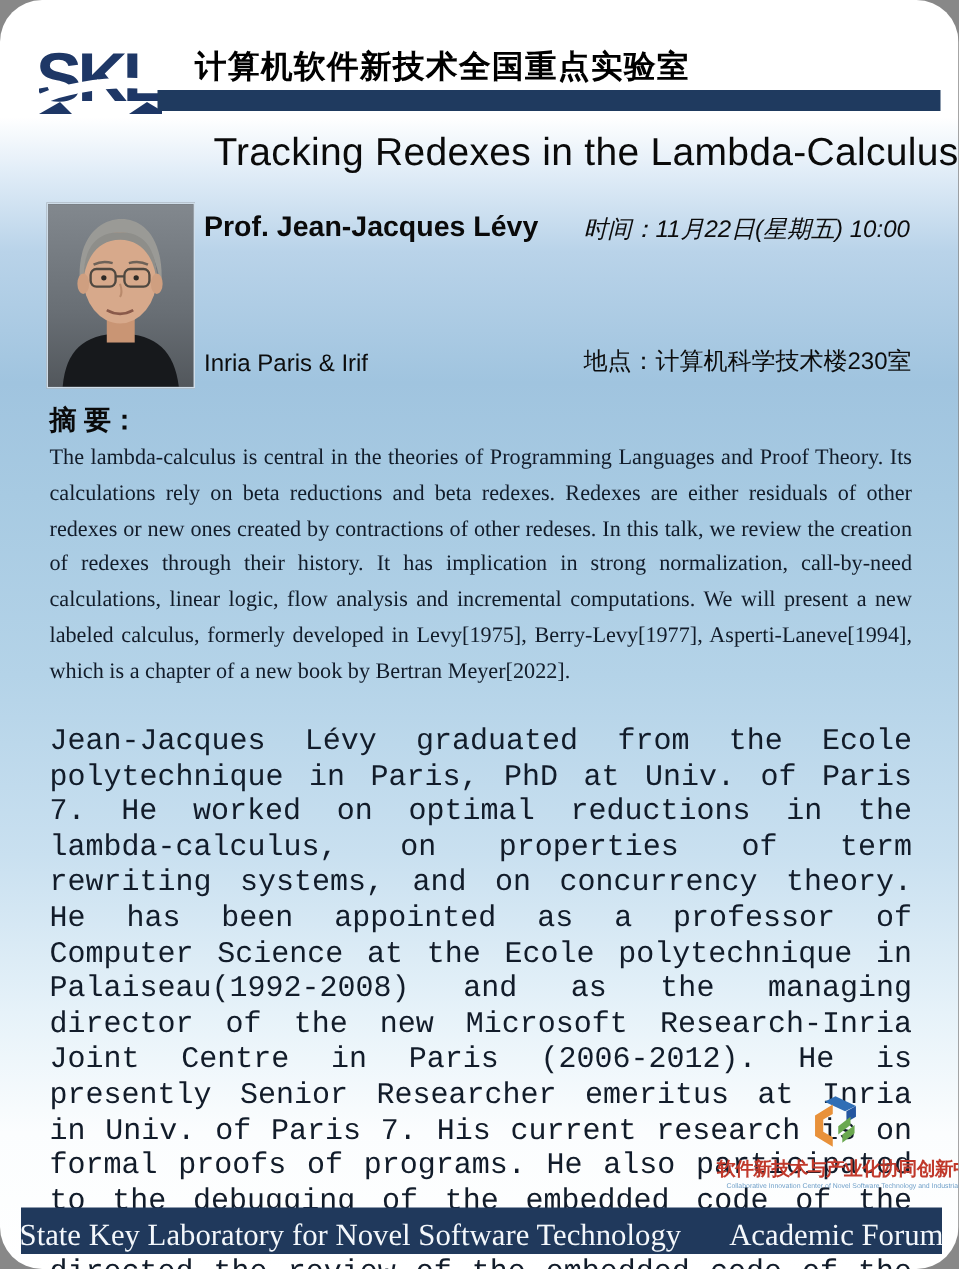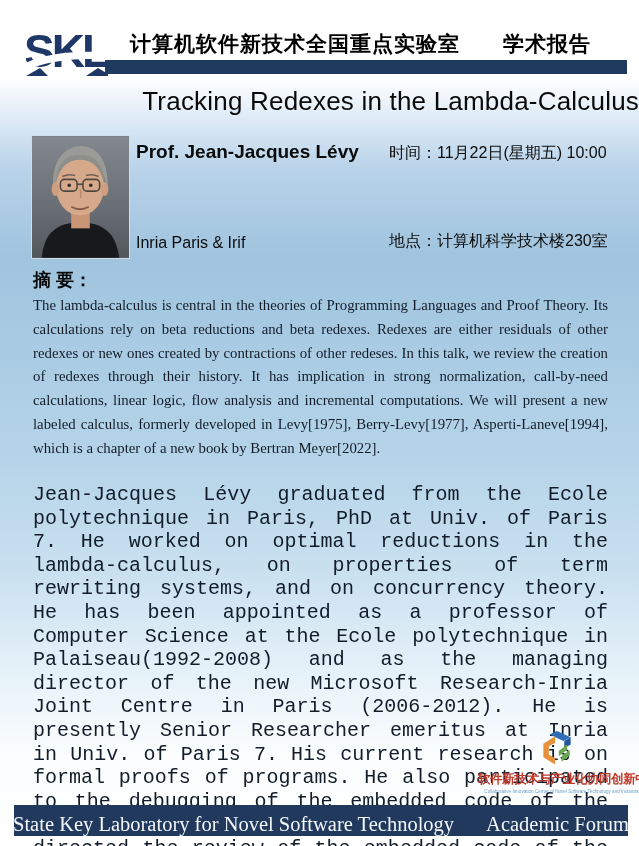--- a/index.html
+++ b/index.html
@@ -4,20 +4,21 @@
 <style>
   * { margin:0; padding:0; box-sizing:border-box; }
   html,body { background:#888; }
   .poster {
     position:relative; width:639px; height:846px; margin:0 auto; overflow:hidden;
     background:linear-gradient(180deg,
       #ffffff 0px, #ffffff 78px, #e3eef8 112px, #b9d3e9 168px,
       #a0c4df 255px, #a7cae2 330px, #b4d3e8 450px, #c9e0f0 570px,
       #e6f2f9 675px, #fbfdfe 755px, #ffffff 846px);
     font-family:"Liberation Sans", sans-serif;
+    border-radius:28px;
   }
   
   .skl-logo { position:absolute; left:26px; top:27px; width:82px; height:50px; }
   .lab-name-cn {
     position:absolute; left:130px; top:30px; font-size:21px; font-weight:bold;
     color:#000; letter-spacing:1px; white-space:nowrap;
   }
   .forum-label {
     position:absolute; right:48px; top:30px; font-size:21px; font-weight:bold;
     color:#000; letter-spacing:1px; white-space:nowrap;
@@ -31,21 +32,21 @@
   .speaker-photo {
     position:absolute; left:31px; top:135px; width:99px; height:124px;
     border:1px solid #cfdde9; background:#6e747a;
   }
   .speaker-photo svg { display:block; width:100%; height:100%; }
   .speaker-name {
     position:absolute; left:136px; top:141px; font-size:19px; font-weight:bold; color:#0a0a0a;
     white-space:nowrap;
   }
   .time-line {
-    position:absolute; left:389px; top:143px; font-size:16px; color:#0c0c0c; white-space:nowrap;
+    position:absolute; left:389px; top:143px; font-size:16px; color:#0c0c0c; white-space:nowrap;font-style:italic;
   }
   .speaker-affiliation {
     position:absolute; left:136px; top:234px; font-size:16px; color:#0c0c0c; white-space:nowrap;
   }
   .location-line {
     position:absolute; left:389px; top:231px; font-size:16px; color:#0c0c0c; white-space:nowrap;
   }
   
   .abstract-heading {
     position:absolute; left:33px; top:268px; font-size:18px; font-weight:bold; color:#0a0a0a;
@@ -87,21 +88,20 @@
 
   <div class="skl-logo">
     <svg viewBox="0 0 82 50" xmlns="http://www.w3.org/2000/svg">
       <text x="-2" y="40" font-family="Liberation Sans, sans-serif" font-size="46" font-weight="bold" letter-spacing="-3" fill="#1e3766">SKL</text>
       <path d="M -3 37 C 20 26 58 22 85 27 L 85 34 C 58 29 20 33 -3 45 Z" fill="#ffffff"></path>
       <polygon points="0,49 14,41 22,49" fill="#1e3766"></polygon>
       <polygon points="60,49 72,41 82,47 82,49" fill="#1e3766"></polygon>
     </svg>
   </div>
   <div class="lab-name-cn">计算机软件新技术全国重点实验室</div>
-  <div class="forum-label">学术报告</div>
   <div class="header-bar"></div>
 
   <div class="talk-title">Tracking Redexes in the Lambda-Calculus</div>
 
   <div class="speaker-photo">
     <svg viewBox="0 0 99 124" xmlns="http://www.w3.org/2000/svg">
       <defs>
         <linearGradient id="pbg" x1="0" y1="0" x2="0" y2="1">
           <stop offset="0" stop-color="#82888e"></stop>
           <stop offset="0.6" stop-color="#686e74"></stop>

